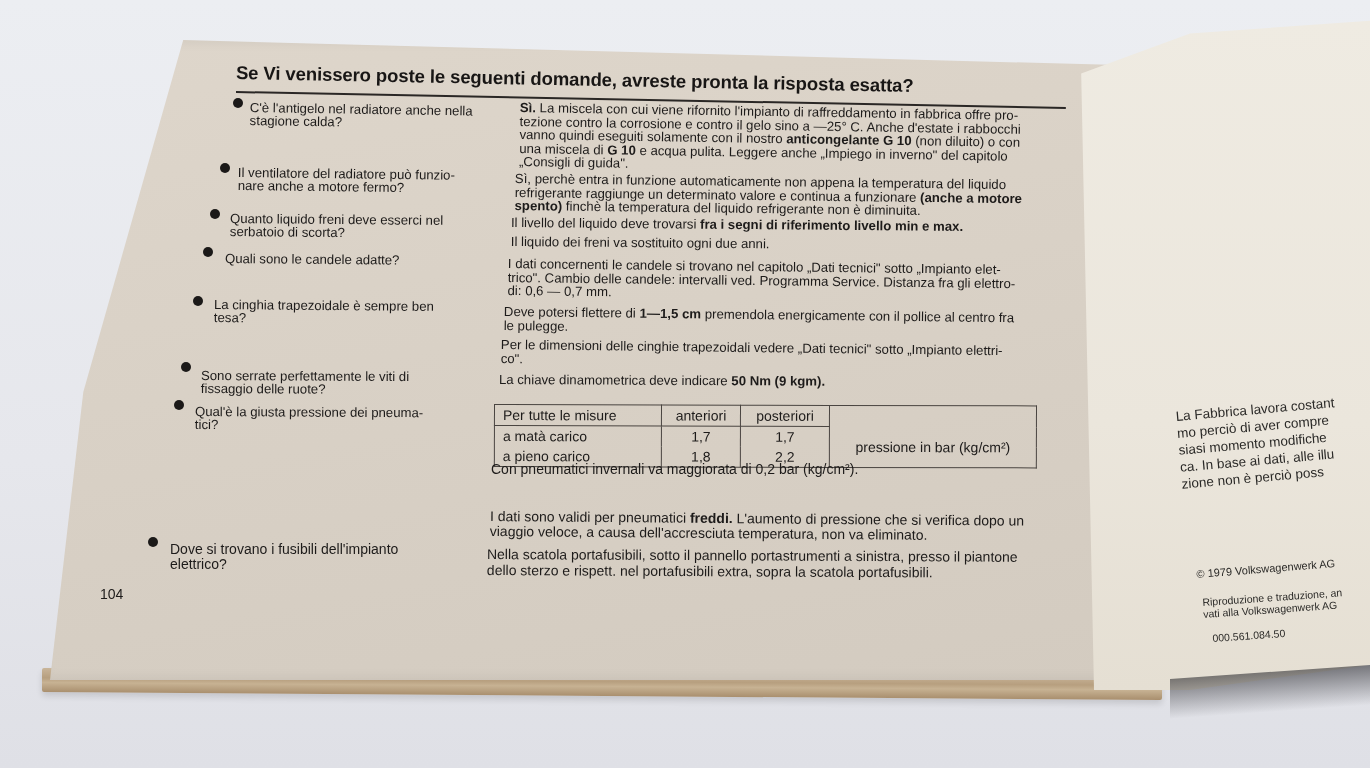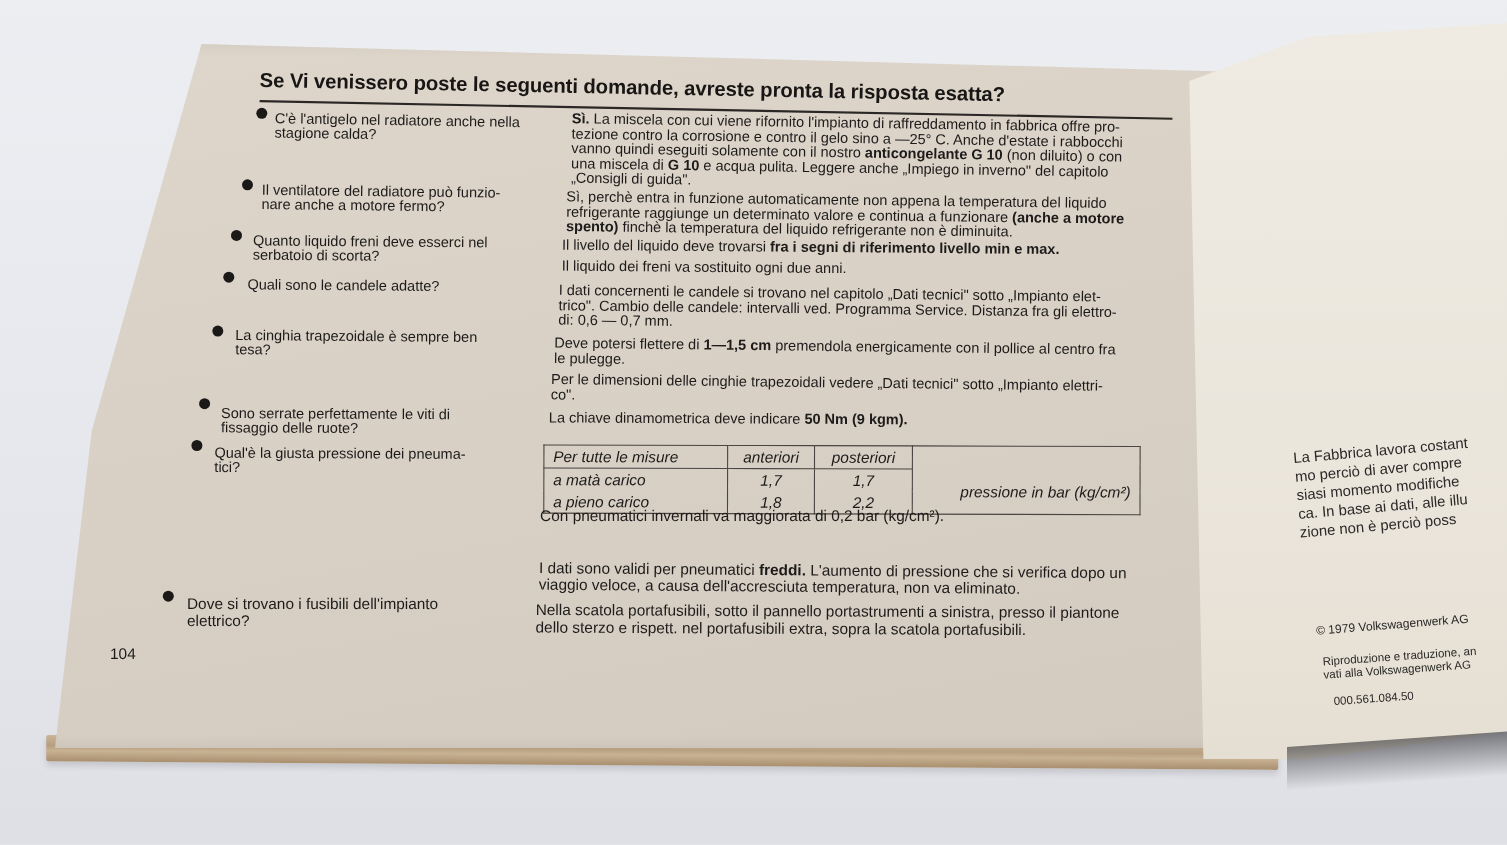--- a/index.html
+++ b/index.html
@@ -121,26 +121,25 @@
       font-size: 14px;
       color: #1d1b1a;
       transform: rotate(0.15deg);
       transform-origin: left top;
     }
     table.pressure td, table.pressure th {
       border: 1px solid #4a4541;
       padding: 1px 8px;
       font-weight: normal;
       height: 18px;
-      font-style: italic;
     }
     table.pressure .nb { border-bottom: none; }
     table.pressure .nt { border-top: none; }
     table.pressure .num { text-align: center; }
-    table.pressure .unit-cell { width: 190px; text-align: right; }
+    table.pressure .unit-cell { width: 190px; text-align: center; }
 
     .page-num {
       position: absolute;
       left: 100px;
       top: 586px;
       font-size: 14px;
       color: #1d1b1a;
       text-align: right;
     }
     .right-text {

